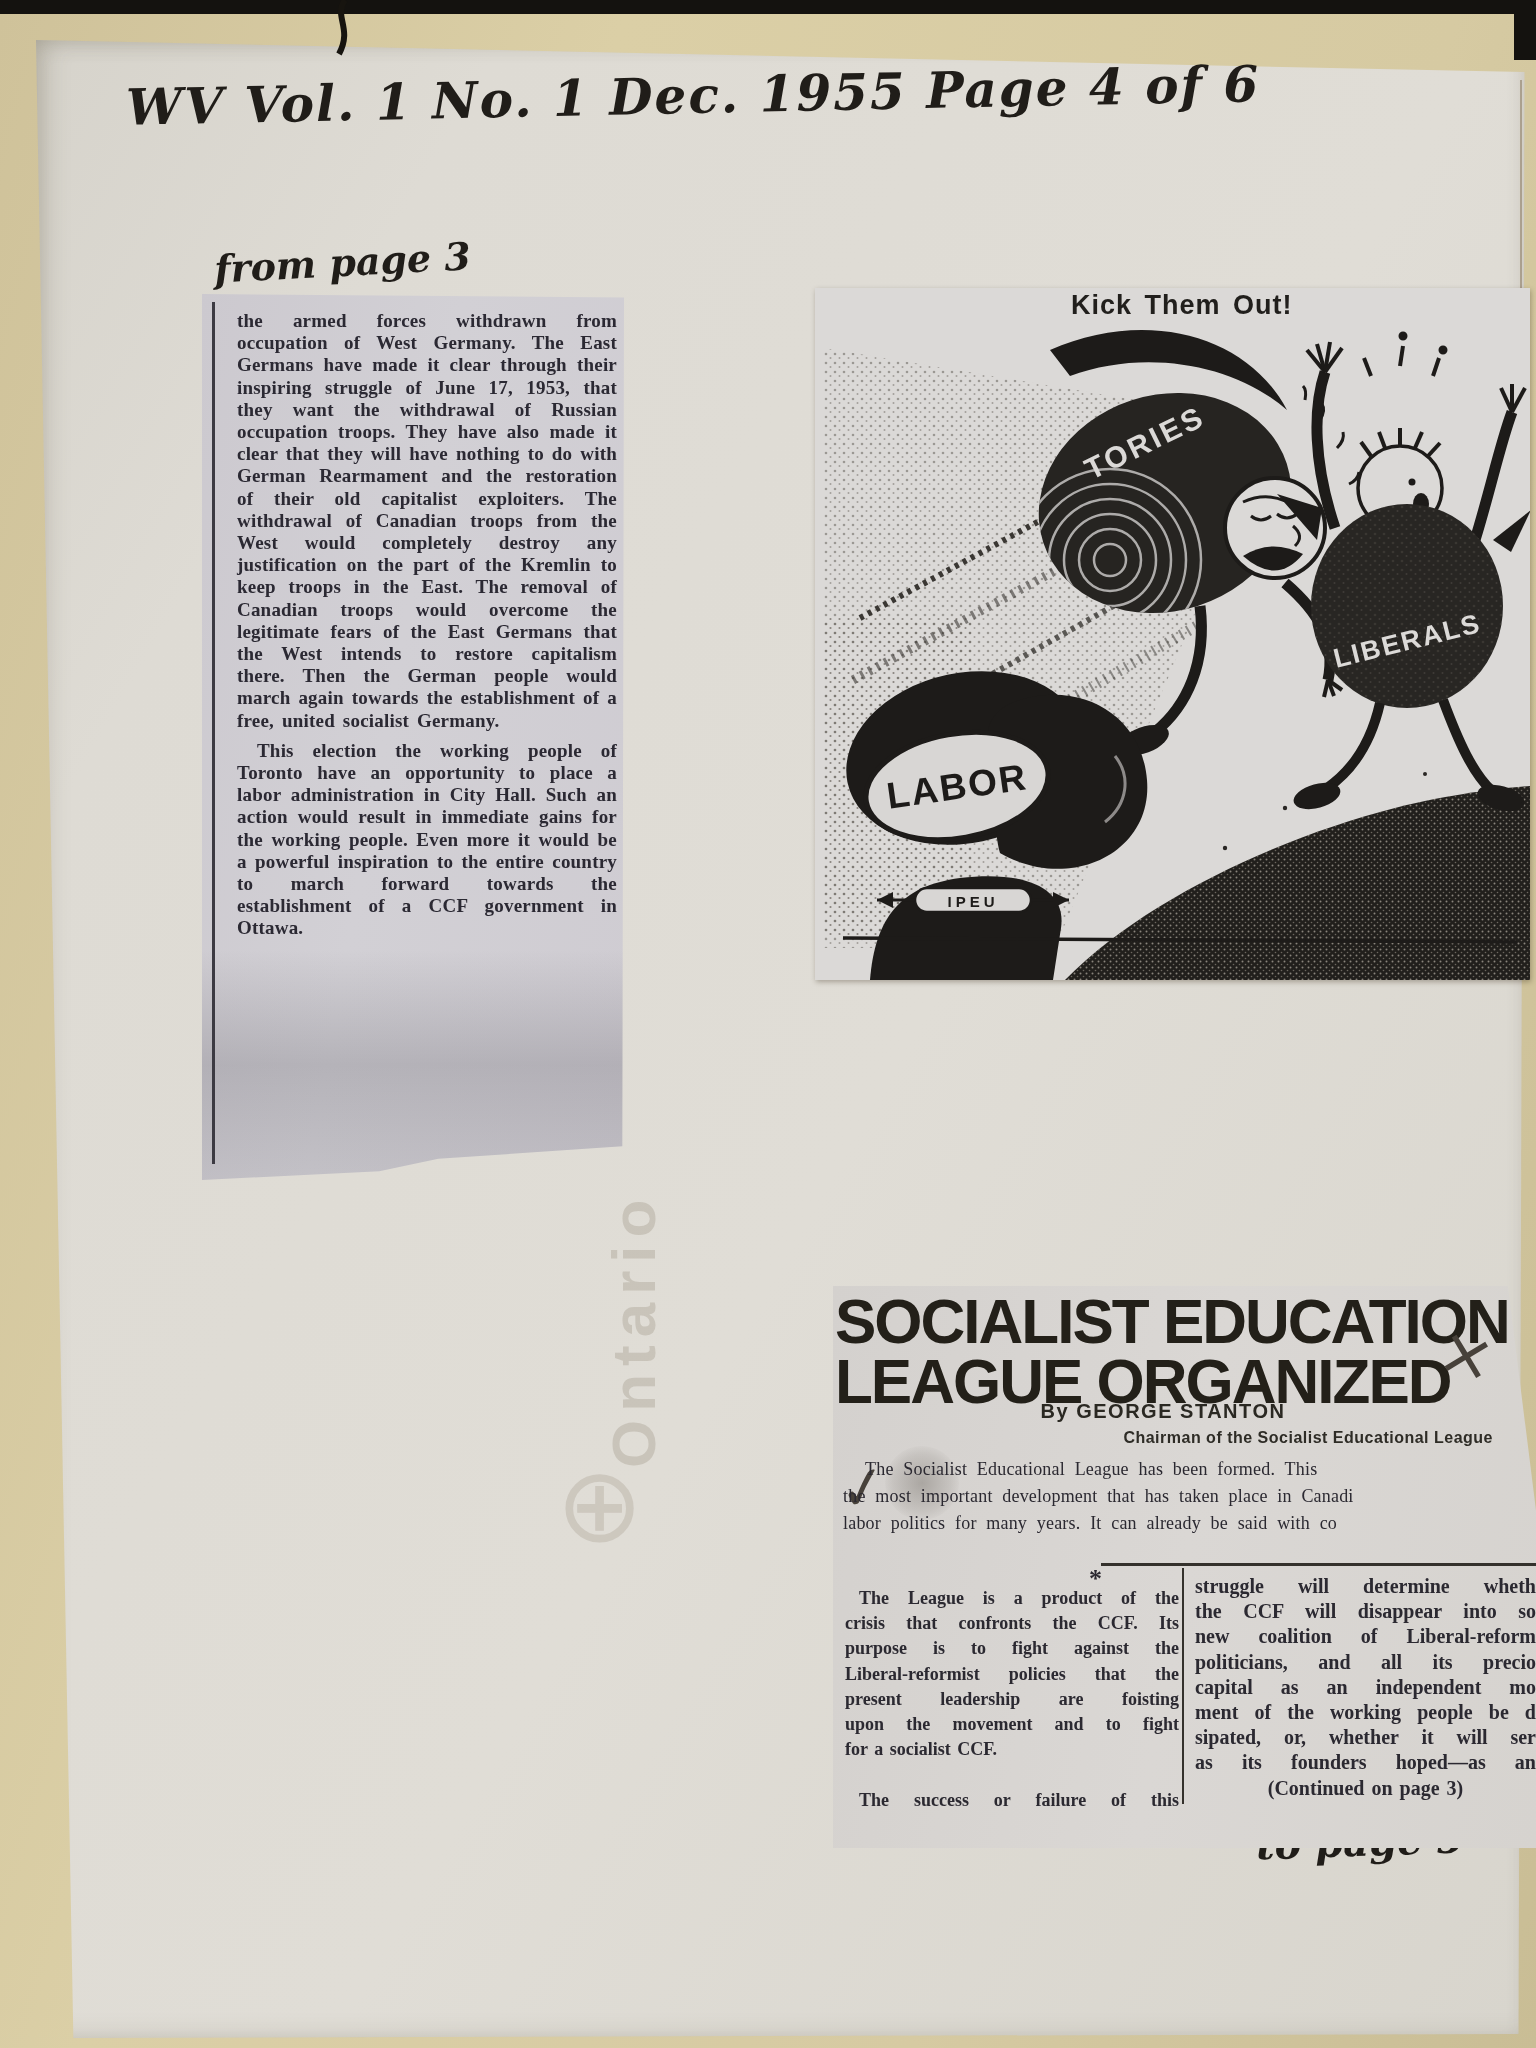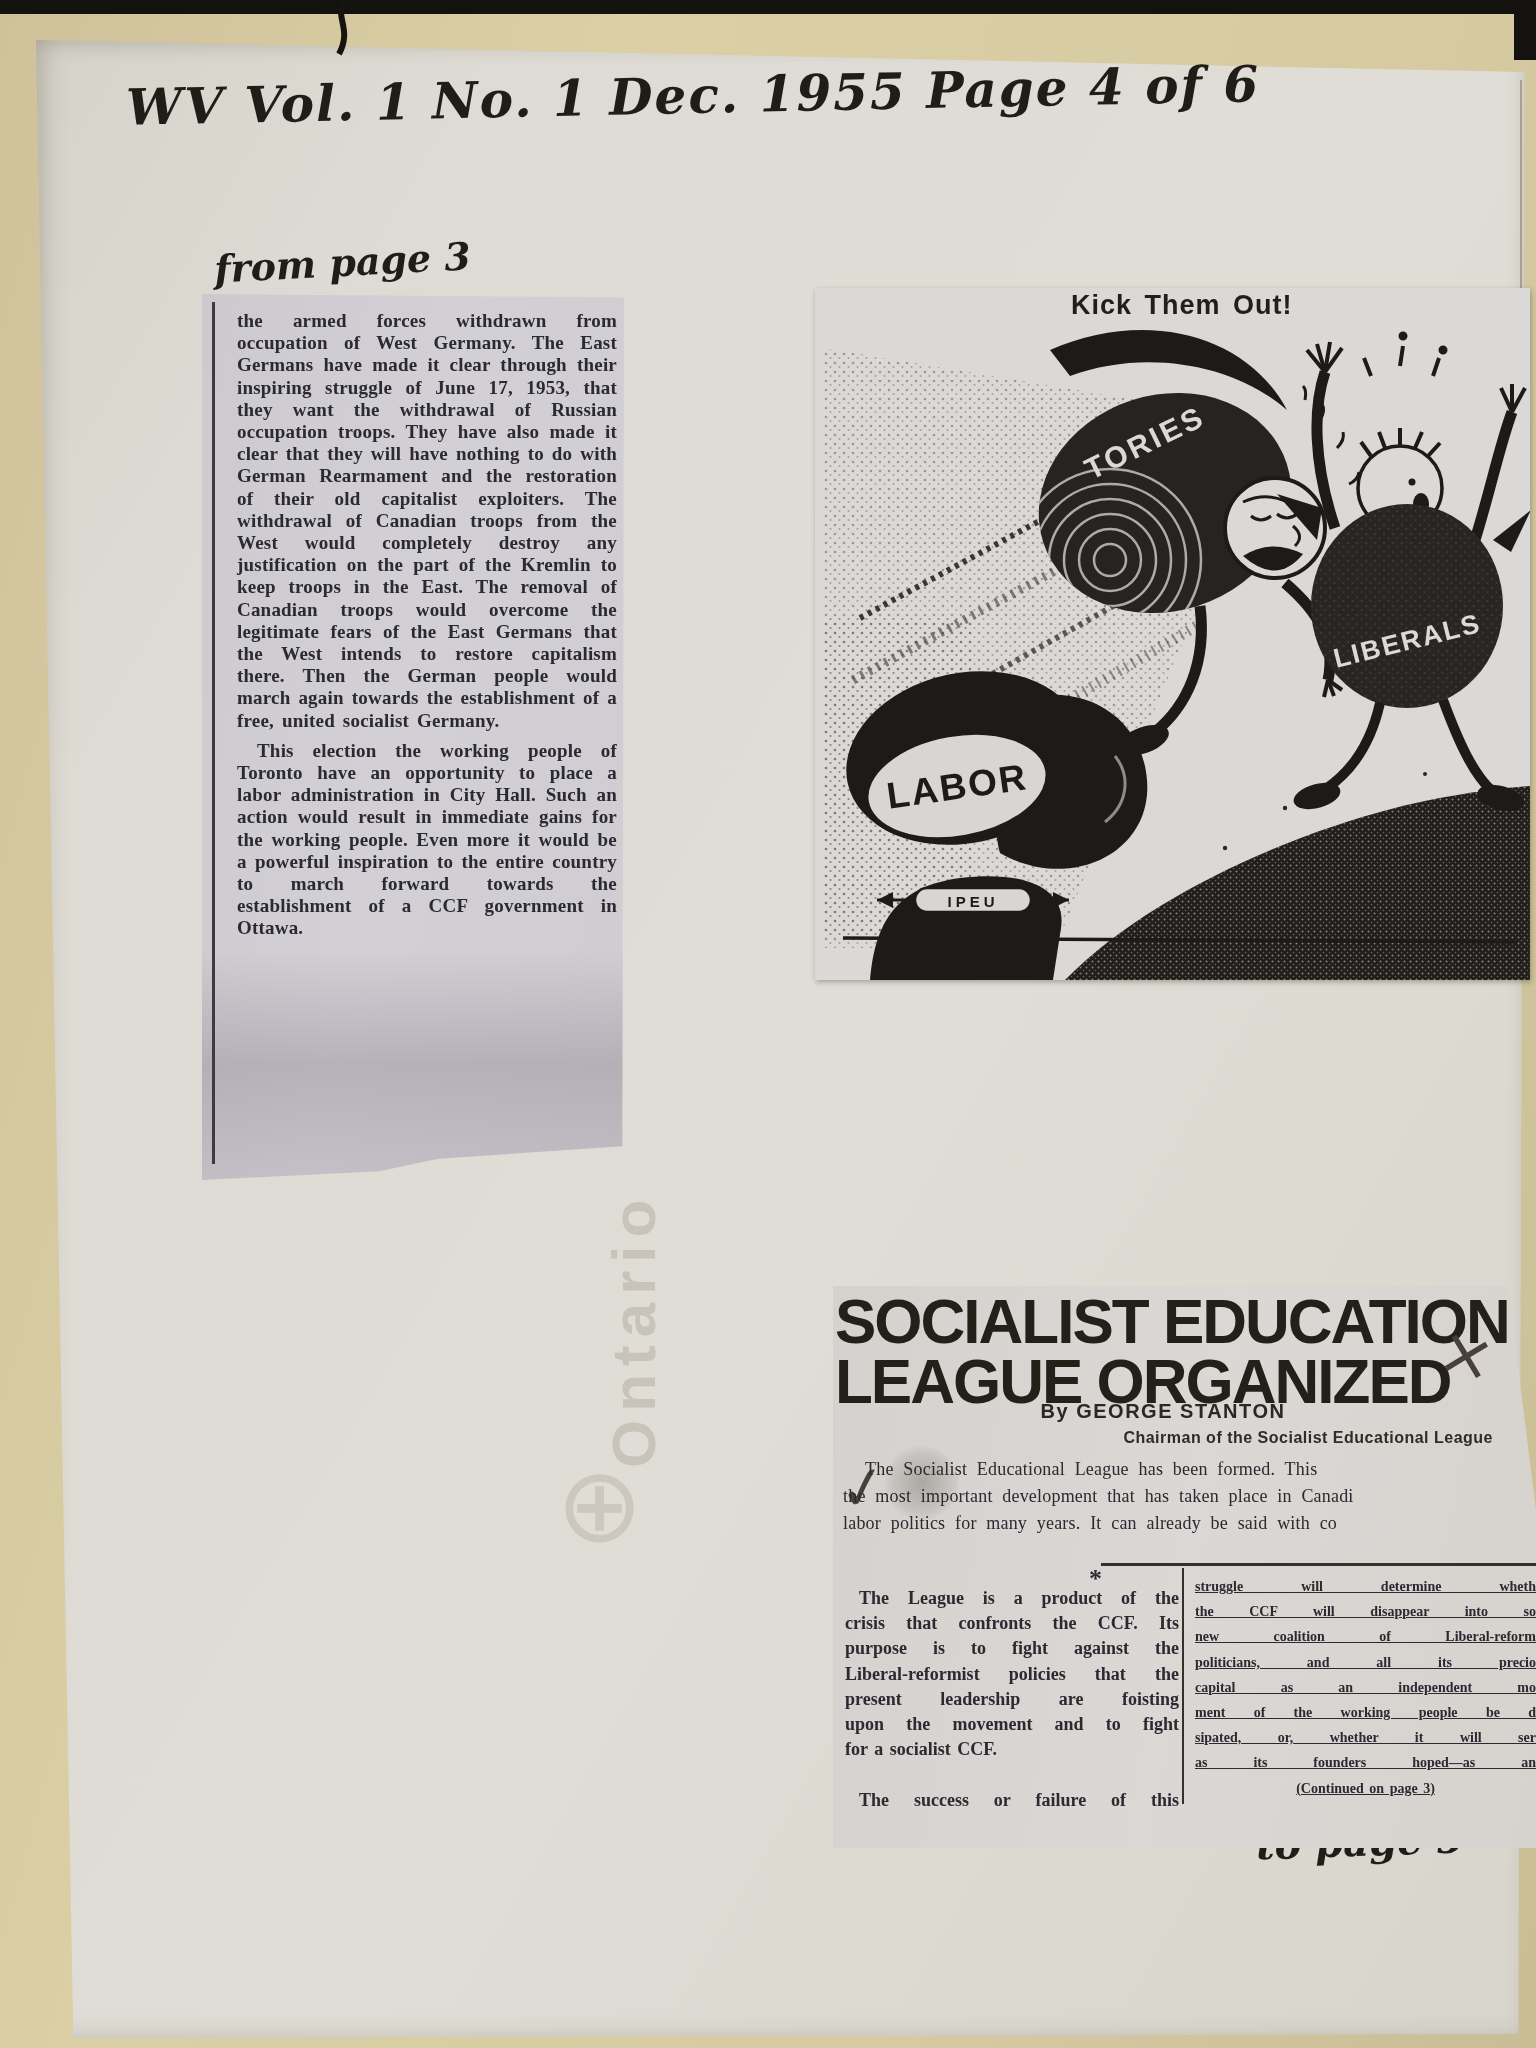--- a/index.html
+++ b/index.html
@@ -77,22 +77,22 @@
   .sel-intro .tl:first-child{text-indent:22px;}
   .sel-asterisk{position:absolute;left:256px;top:278px;font-size:26px;font-weight:700;color:#2b2931;}
   .sel-hrule{position:absolute;left:268px;top:277px;width:435px;height:3px;background:#34312c;}
   .sel-vrule{position:absolute;left:349px;top:282px;width:2px;height:236px;background:#34312c;}
   .sel-colL{position:absolute;left:12px;top:300px;width:334px;}
   .sel-colL .tl{font-size:18px;line-height:25.2px;font-weight:700;color:#2b2931;
     text-align:justify;text-align-last:justify;word-spacing:2px;}
   .sel-colL .tl:nth-child(7){text-align-last:left;}
   .sel-colL .tl:nth-child(1),.sel-colL .tl:nth-child(9){text-indent:14px;}
   .sel-colR{position:absolute;left:362px;top:288px;width:341px;}
-  .sel-colR .tl{font-size:14px;line-height:25.2px;font-weight:700;color:#2b2931;
-    text-align:justify;text-align-last:justify;word-spacing:2px;text-decoration:underline;}
+  .sel-colR .tl{font-size:20px;line-height:25.2px;font-weight:700;color:#2b2931;
+    text-align:justify;text-align-last:justify;word-spacing:2px;}
   .sel-colR .tl:nth-child(9){text-align-last:center;}
 </style>
 </head>
 <body>
 
 <div class="album"></div>
 <div class="black-corner"></div>
 <div class="page"></div>
 <div class="page-curl"></div>
 <svg class="pen-mark" width="44" height="58">

